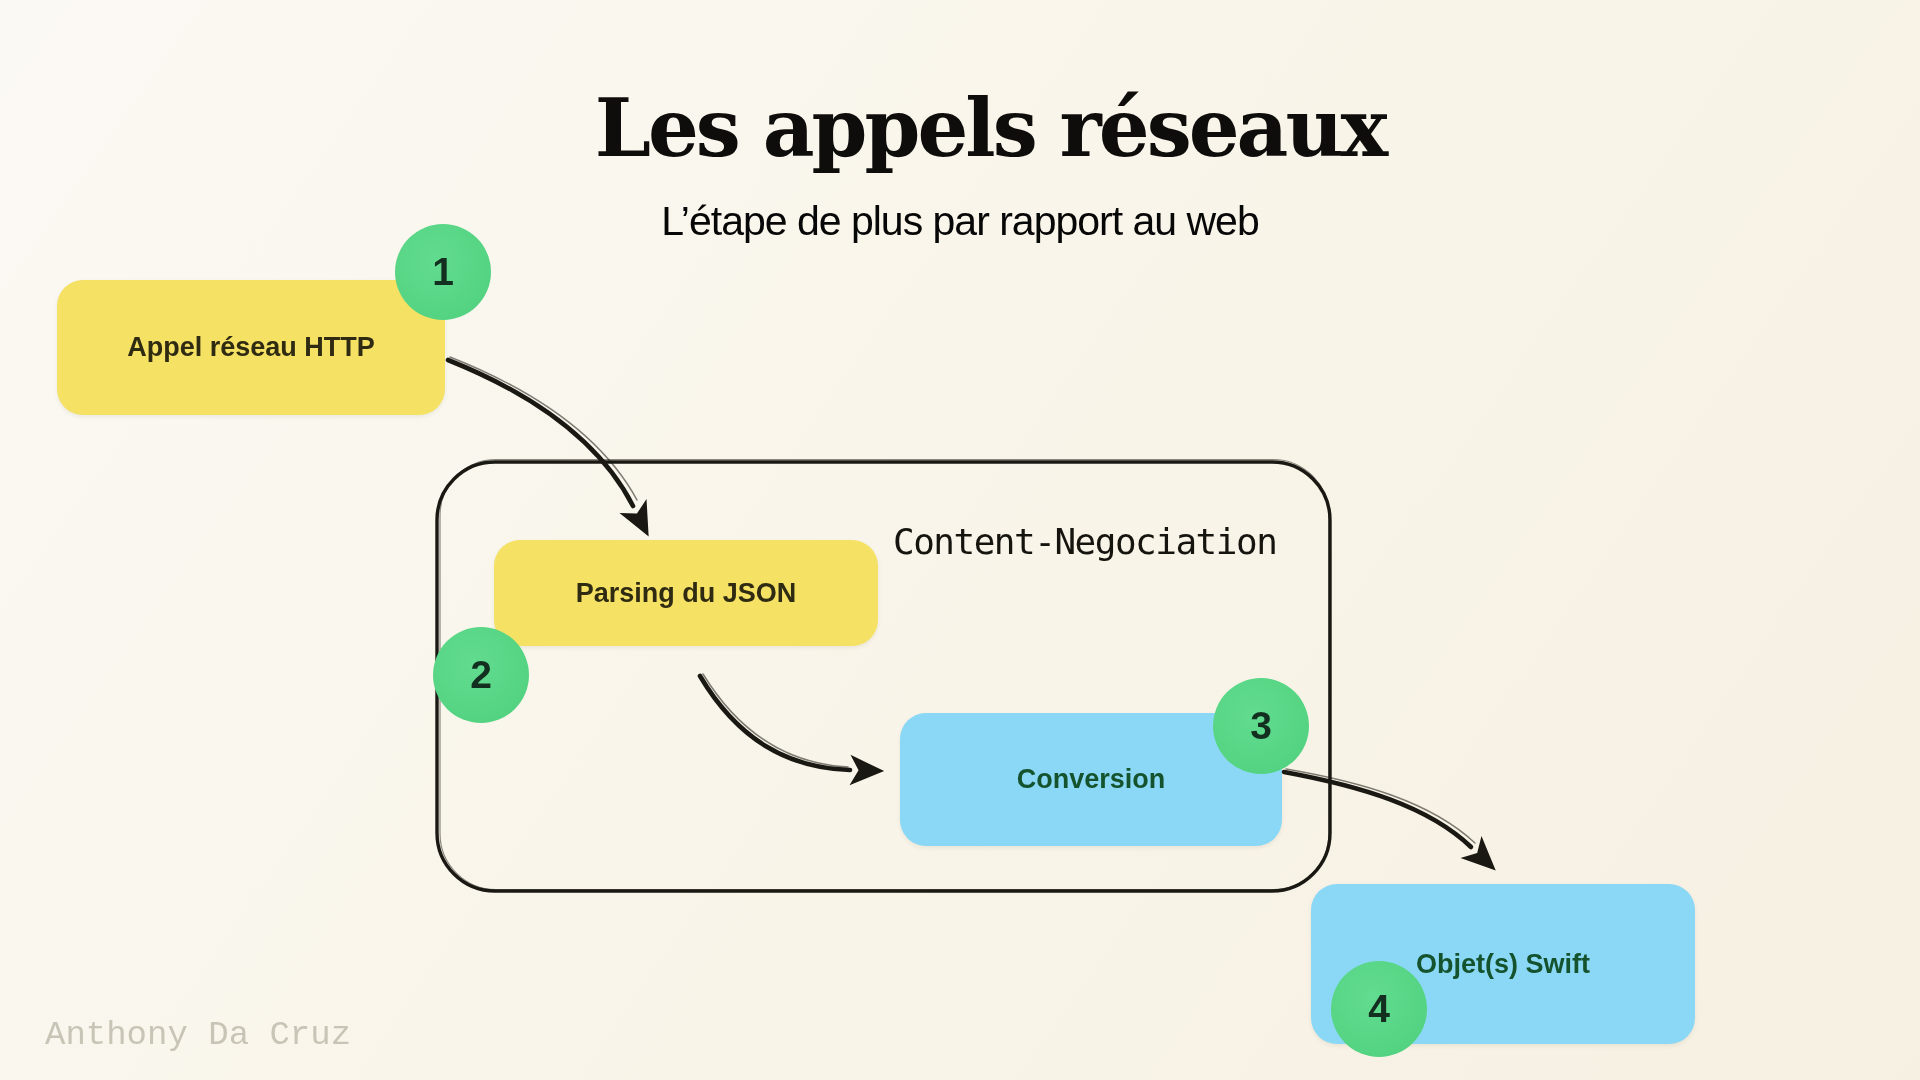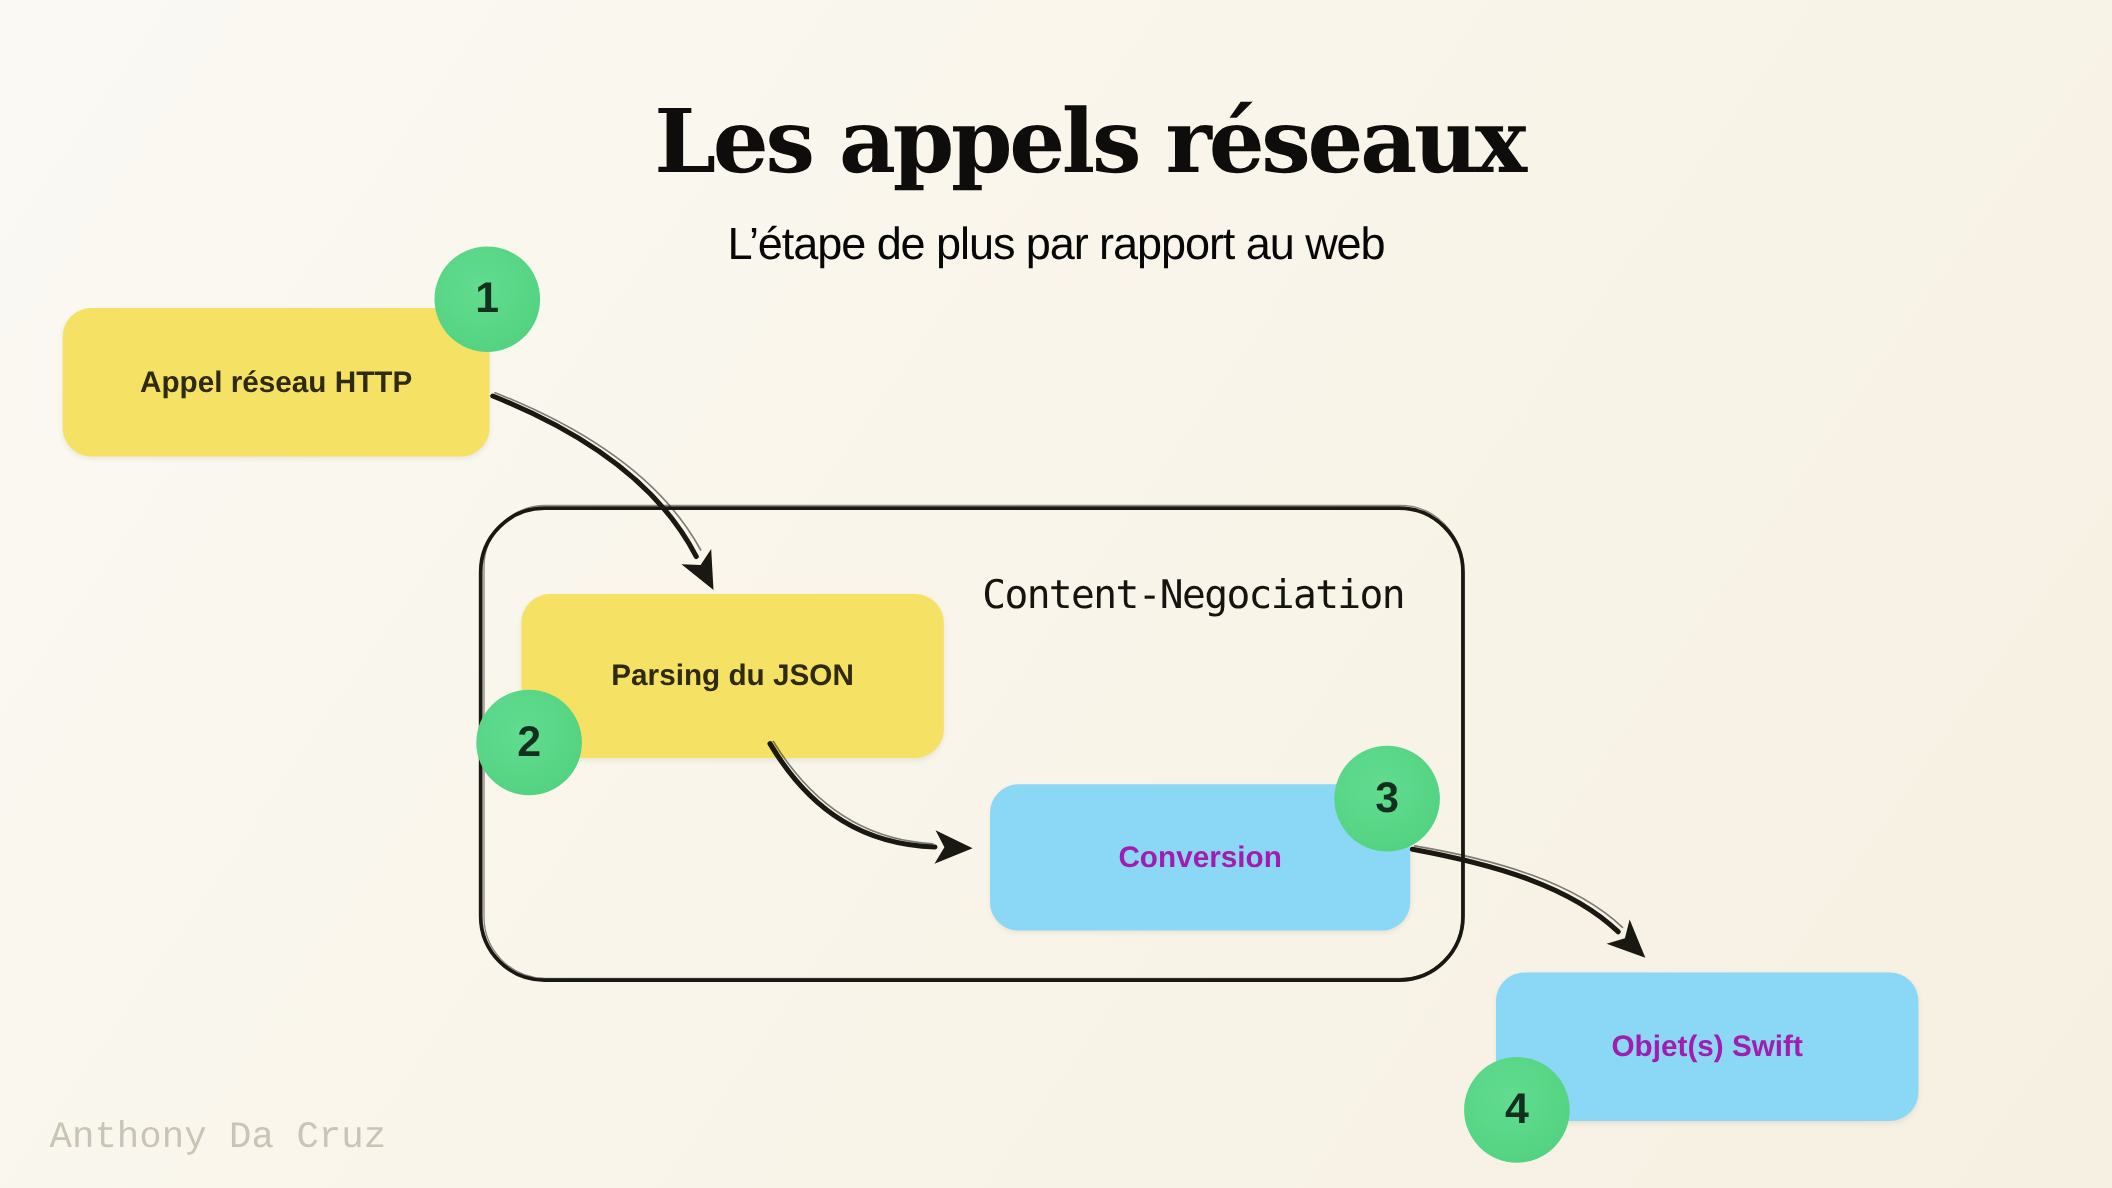--- a/index.html
+++ b/index.html
@@ -18,25 +18,25 @@
     font-family:"Liberation Sans",sans-serif;font-weight:normal;font-size:41px;
     letter-spacing:-1px;color:#070707;
   }
   .node{
     position:absolute;display:flex;align-items:center;justify-content:center;
     border-radius:26px;font-weight:bold;font-size:27px;
     box-shadow:0 2px 4px rgba(70,60,25,0.08);
     text-align:center;
   }
   .node.yellow{background:#f5e163;color:#2f2a12;}
-  .node.blue{background:#8bd8f6;color:#a21caf;}
+  .node.blue{background:#8bd8f6;color:#14532d;}
   #node-http{left:57px;top:280px;width:388px;height:135px;}
-  #node-parsing{left:474px;top:540px;width:384px;height:149px;}
+  #node-parsing{left:494px;top:540px;width:384px;height:106px;}
   #node-conversion{left:900px;top:713px;width:382px;height:133px;}
-  #node-swift{left:1360px;top:884px;width:384px;height:135px;}
+  #node-swift{left:1311px;top:884px;width:384px;height:160px;}
   .badge{
     position:absolute;width:96px;height:96px;border-radius:50%;
     background:radial-gradient(circle at 42% 38%,#62dc90,#53d381 75%,#4fcd7c);
     display:flex;align-items:center;justify-content:center;
     font-weight:bold;font-size:39px;color:#132f1f;z-index:6;
   }
   #badge-1{left:395px;top:224px;}
   #badge-2{left:433px;top:627px;}
   #badge-3{left:1213px;top:678px;}
   #badge-4{left:1331px;top:961px;}

